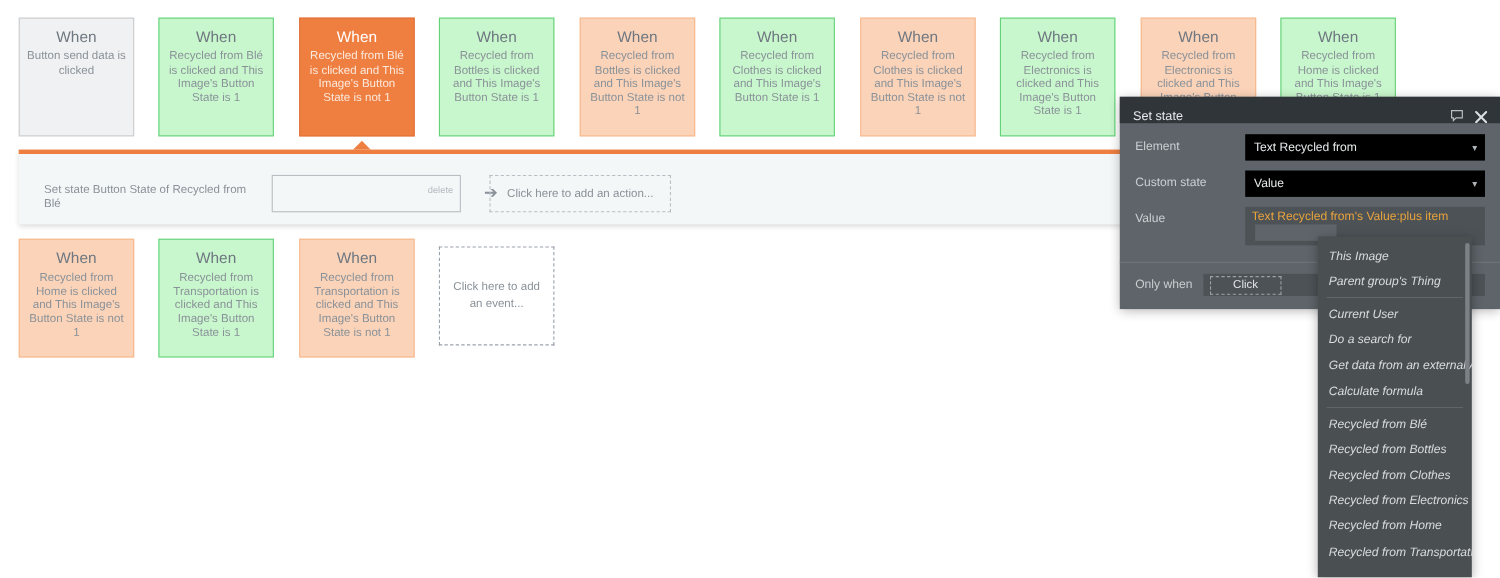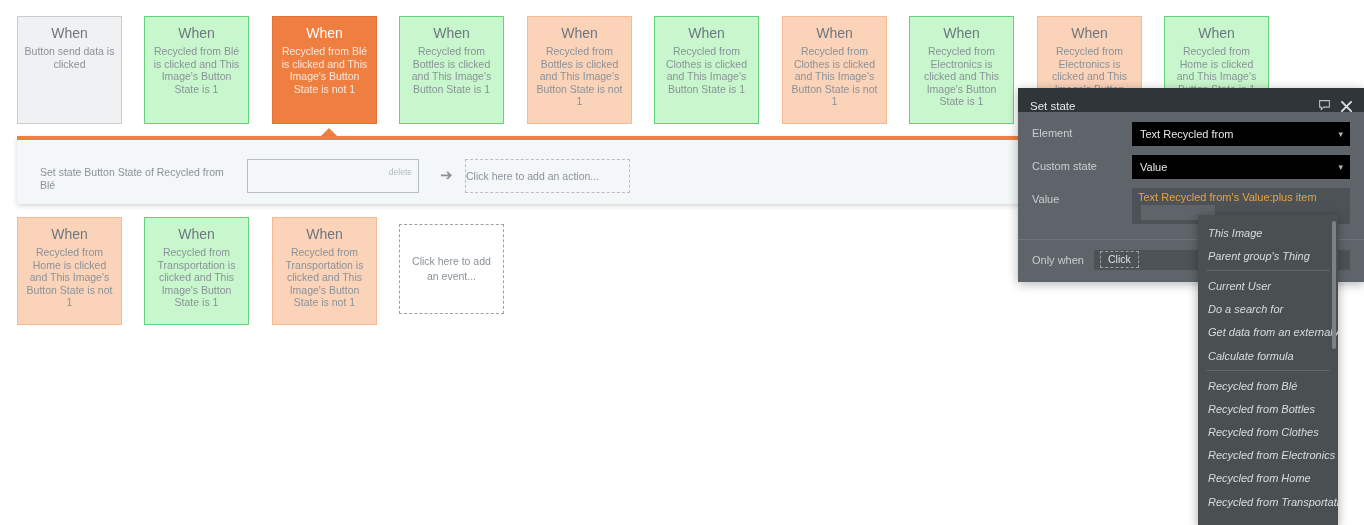--- a/index.html
+++ b/index.html
@@ -126,26 +126,27 @@
     cursor: pointer;
   }
   #action-1 .delete-link {
     display: block;
     text-align: right;
     font-size: 8.5px;
     color: #b3bac0;
     margin-top: 1px;
   }
   #action-2 {
-    left: 448px; top: 19px;
+    left: 428px; top: 19px;
     width: 165px; height: 34px;
     border: 1px dashed #b7bec4;
     background: transparent;
     display: flex;
     align-items: center;
+    justify-content: center;
     cursor: pointer;
   }
   .arrow-glyph {
     position: absolute;
     font-size: 15px;
     color: #8a9299;
     top: 26px;
   }
   #arrow-0 { left: 231px; }
   #arrow-1 { left: 423px; }
@@ -252,21 +253,21 @@
     flex: 1;
     display: flex;
     align-items: center;
     padding: 0 6px;
     cursor: pointer;
   }
   .tag-click {
     border: 1px dashed #9aa1a6;
     font-size: 10.5px;
     color: #dfe3e5;
-    padding: 0 7px;
+    padding: 0 20px;
     line-height: 15px;
   }
 
   
   #dropdown-menu {
     position: absolute;
     left: 1198px;
     top: 215px;
     width: 140px;
     height: 310px;

